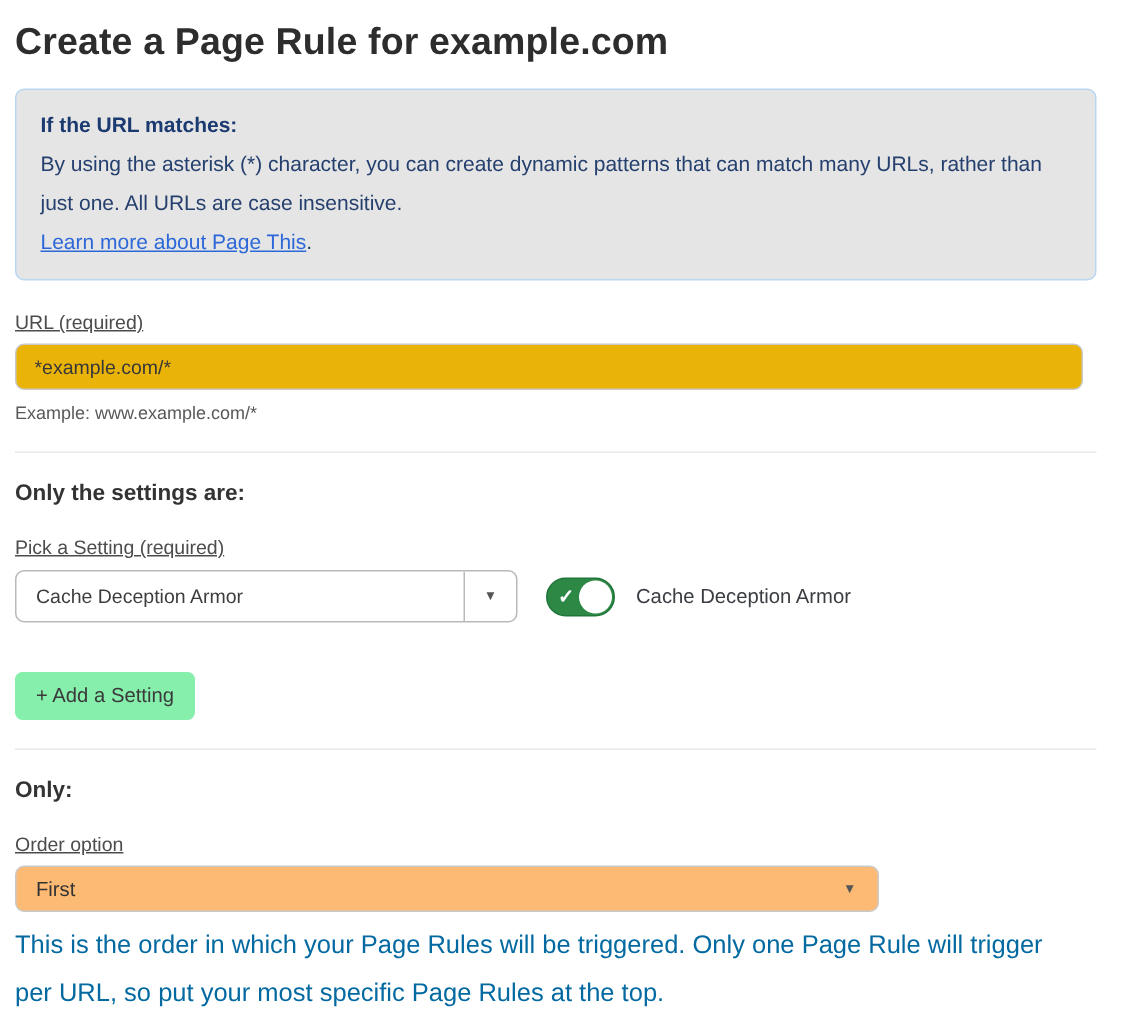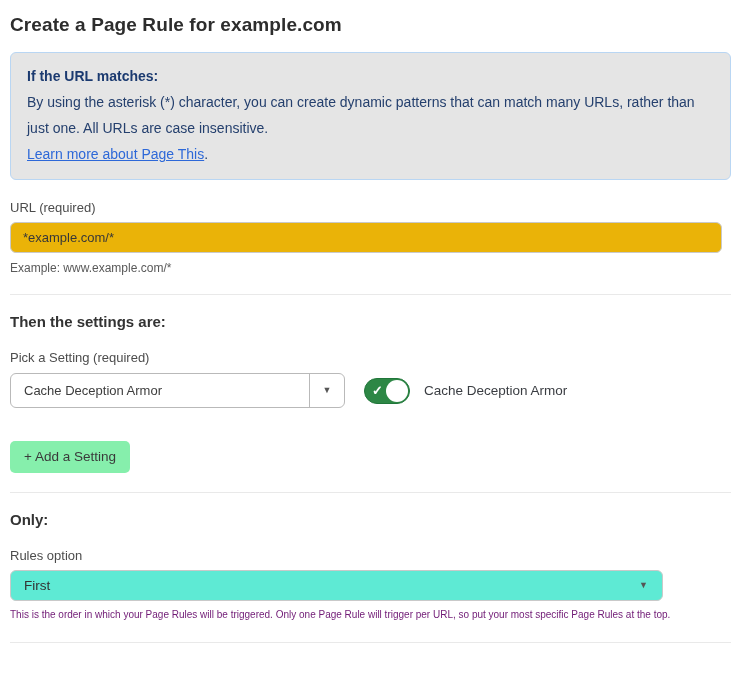--- a/index.html
+++ b/index.html
@@ -5,21 +5,21 @@
   * { box-sizing: border-box; }
   html, body { margin: 0; padding: 0; background: #ffffff; }
   body {
     font-family: "Liberation Sans", sans-serif;
     width: 750px;
     color: #333;
   }
   .page { padding: 12px 19px 20px 10px; }
 
   .page-title {
-    font-size: 19px;
+    font-size: 25px;
     font-weight: bold;
     color: #2d2d2d;
     margin: 2px 0 0 0;
     letter-spacing: 0.1px;
   }
 
   .info-box {
     margin-top: 16px;
     background: #e5e5e5;
     border: 1px solid #b9d6f3;
@@ -36,20 +36,21 @@
     text-decoration: underline;
     cursor: pointer;
   }
   .info-link-suffix { color: #25406e; }
 
   .field-label {
     display: block;
     font-size: 13px;
     color: #4c4c4c;
     margin: 20px 0 0 0;
+    text-decoration: underline;
   }
   .text-input {
     display: block;
     width: 712px;
     height: 31px;
     margin-top: 7px;
     border: 1px solid #c9c9c9;
     border-radius: 6px;
     padding: 0 12px;
     font-size: 13px;
@@ -156,38 +157,38 @@
     padding: 8px 15px;
     font-size: 13.5px;
     font-family: inherit;
     cursor: pointer;
     line-height: 1;
   }
   .btn-gray { background: #86efac; color: #3a3a3a; }
   .add-setting { margin-top: 33px; padding: 9px 14px; }
 
   .select-box {
-    width: 653px;
+    width: 576px;
     height: 31px;
     margin-top: 7px;
-    background: #5eead4;
+    background: #fdba74;
     border: 1px solid #c9c9c9;
     border-radius: 6px;
     display: flex;
     align-items: center;
     justify-content: space-between;
     padding: 0 14px 0 13px;
     cursor: pointer;
   }
   .select-value { font-size: 13.5px; color: #333; }
 
   .order-helper {
-    font-size: 10px;
-    color: #701a75;
-    line-height: 16px;
+    font-size: 17px;
+    color: #0369a1;
+    line-height: 32px;
     margin: 6px 0 0 0;
     width: 712px;
   }
 </style>
 </head>
 <body>
 
 <div class="page">
 
   <h1 class="page-title">Create a Page Rule for example.com</h1>
@@ -199,21 +200,21 @@
       <a class="info-link">Learn more about Page This</a><span class="info-link-suffix">.</span>
     </div>
   </div>
 
   <label class="field-label">URL (required)</label>
   <input type="text" class="text-input" value="*example.com/*" style="">
   <div class="helper-text">Example: www.example.com/*</div>
 
   <hr class="divider">
 
-  <h2 class="section-heading">Then the settings are:</h2>
+  <h2 class="section-heading">Only the settings are:</h2>
 
   <label class="field-label">Pick a Setting (required)</label>
 
   <div class="setting-row">
     <div class="dropdown">
       <span class="dropdown-value">Cache Deception Armor</span>
       <span class="dropdown-arrow-box">
         <span class="caret">▼</span>
       </span>
     </div>
@@ -225,21 +226,21 @@
       <span class="toggle-text">Cache Deception Armor</span>
     </div>
   </div>
 
   <button class="btn btn-gray add-setting">+ Add a Setting</button>
 
   <hr class="divider">
 
   <h2 class="section-heading">Only:</h2>
 
-  <label class="field-label">Rules option</label>
+  <label class="field-label">Order option</label>
 
   <div class="select-box">
     <span class="select-value">First</span>
     <span class="caret">▼</span>
   </div>
 
   <p class="order-helper">This is the order in which your Page Rules will be triggered. Only one Page Rule will trigger per URL, so put your most specific Page Rules at the top.</p>
 
   <hr class="divider">
 

